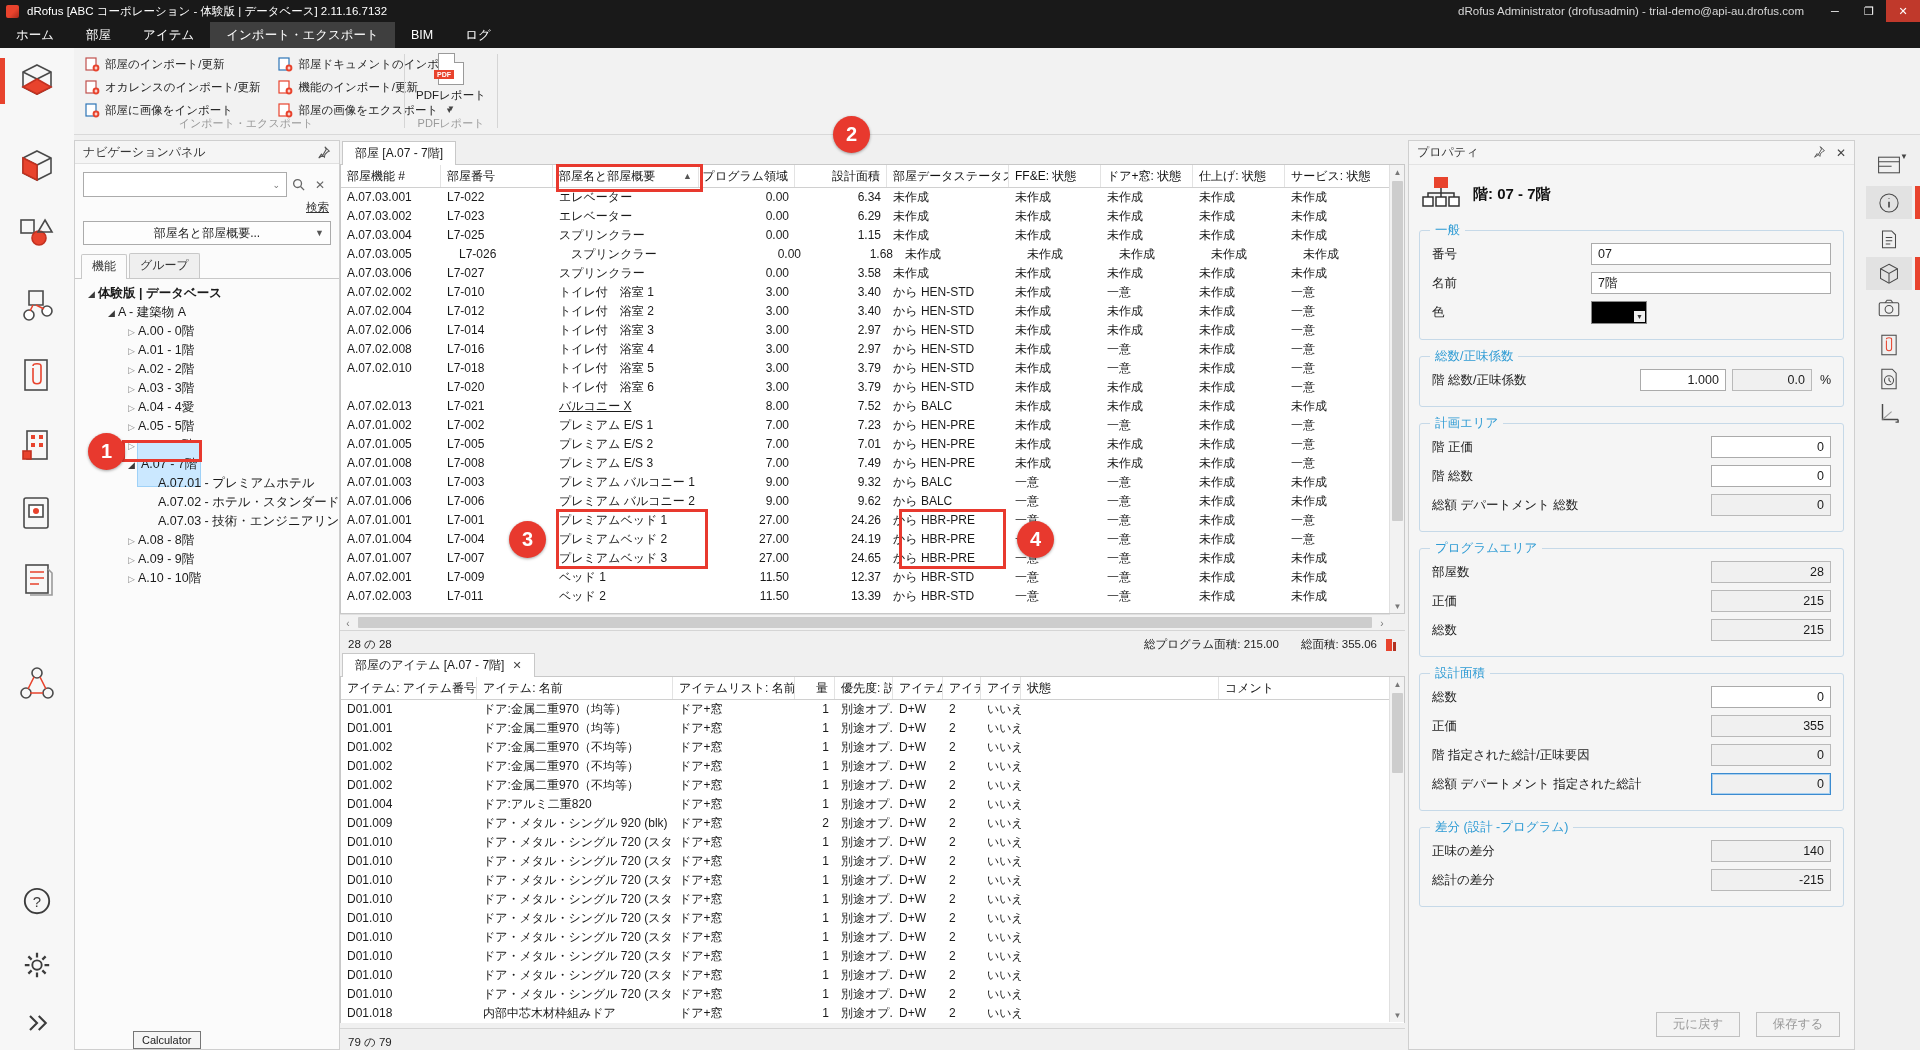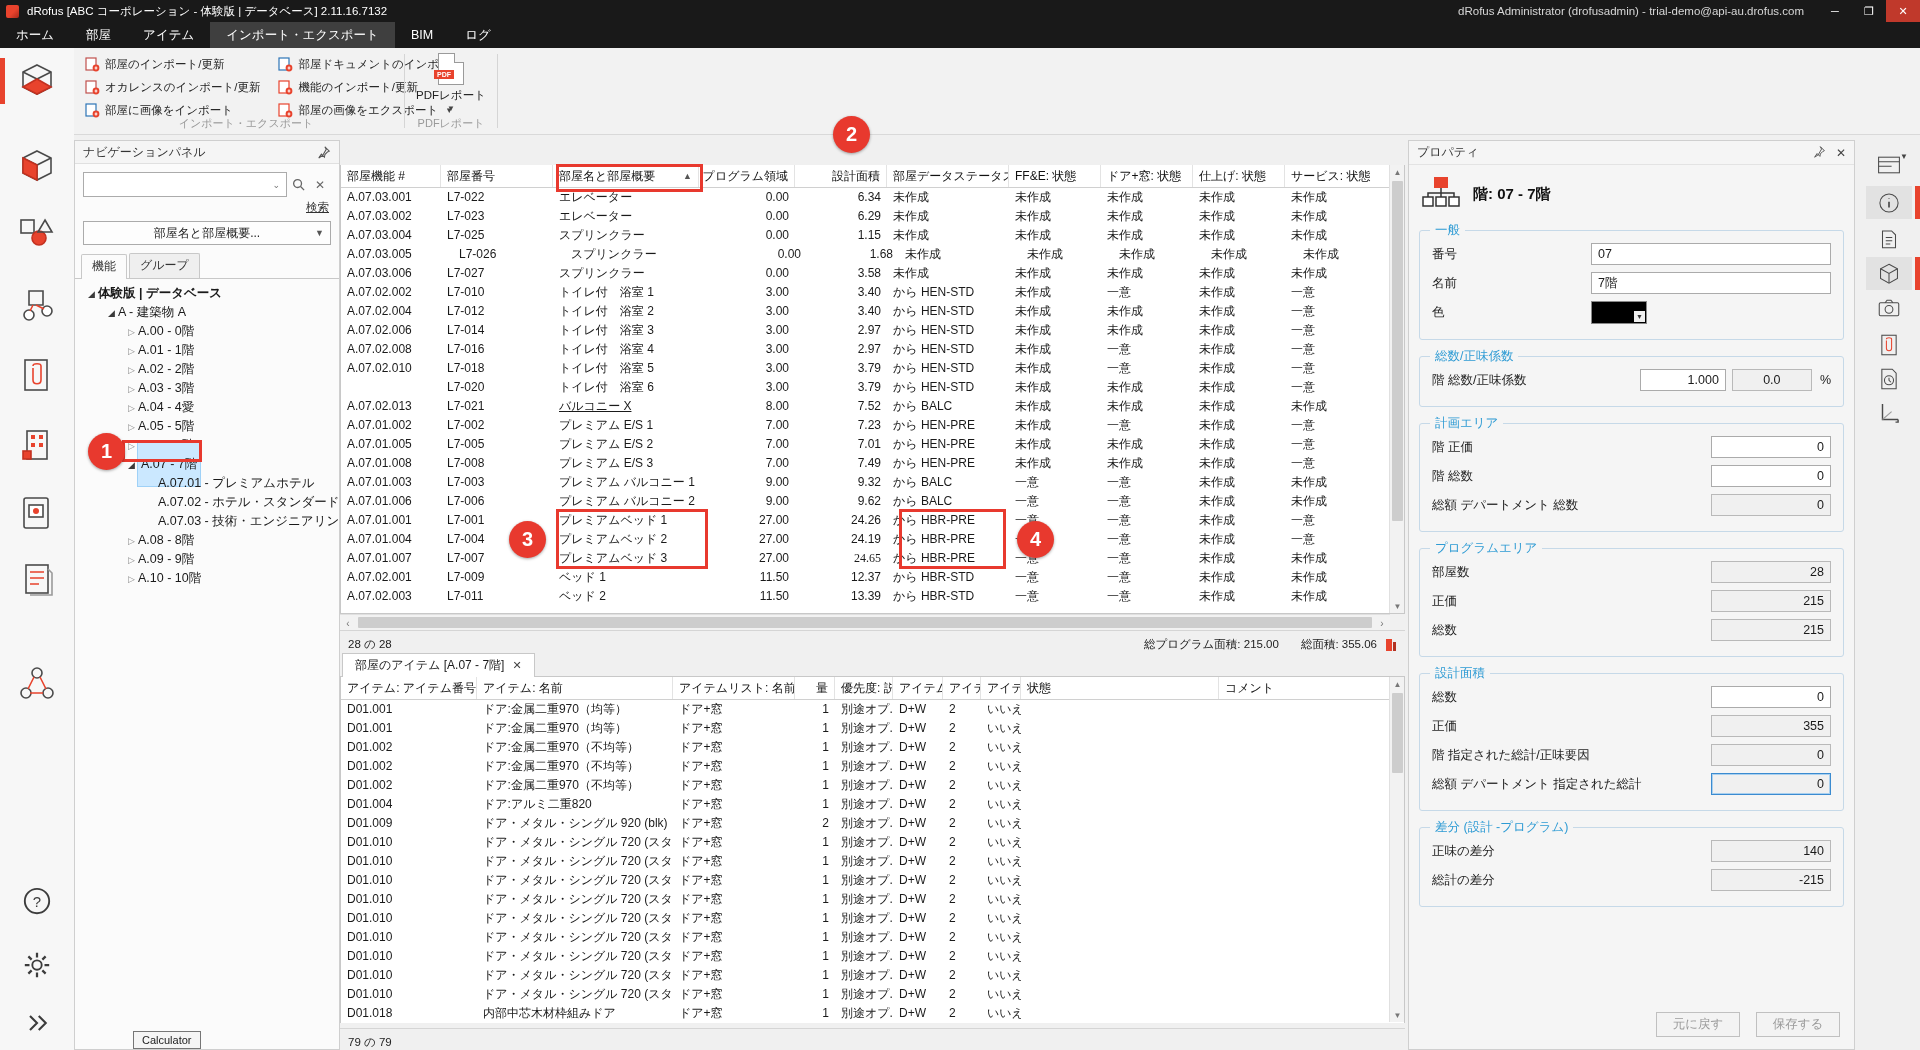--- a/index.html
+++ b/index.html
@@ -415,20 +415,25 @@
           <span class="tree-label">A.09 - 9階</span>
         </div>
         <div class="tree-item" style="padding-left: 50px;">
           <span class="tree-arrow">▷</span>
           <span class="tree-label">A.10 - 10階</span>
         </div>
       </div>
   </div>
 
   <div class="roomspanel">
+    <div class="tabbar">
+      <div class="tab">
+          <span>部屋 [A.07 - 7階]</span>
+        </div>
+    </div>
     <div class="rooms-body">
       <div class="grid-head" id="rooms-head">
           <div class="hcell" style="width: 100px;">
             <span>部屋機能 #</span>
           </div>
           <div class="hcell" style="width: 112px;">
             <span>部屋番号</span>
           </div>
           <div class="hcell" style="width: 146px;">
             <span>部屋名と部屋概要</span>
@@ -683,21 +688,21 @@
             <div class="gcell" style="width: 92px;">一意</div>
             <div class="gcell" style="width: 92px;">一意</div>
             <div class="gcell" style="width: 92px;">未作成</div>
             <div class="gcell" style="flex: 1 1 0%;">一意</div>
           </div>
           <div class="grow">
             <div class="gcell" style="width: 100px;">A.07.01.007</div>
             <div class="gcell" style="width: 112px;">L7-007</div>
             <div class="gcell" style="width: 146px;">プレミアムベッド 3</div>
             <div class="gcell ar" style="width: 96px;">27.00</div>
-            <div class="gcell ar" style="width: 92px; font-family: Liberation Serif, serif;">24.65</div>
+            <div class="gcell ar" style="width: 92px;">24.65</div>
             <div class="gcell" style="width: 122px;">から HBR-PRE</div>
             <div class="gcell" style="width: 92px;">一意</div>
             <div class="gcell" style="width: 92px;">一意</div>
             <div class="gcell" style="width: 92px;">未作成</div>
             <div class="gcell" style="flex: 1 1 0%;">未作成</div>
           </div>
           <div class="grow">
             <div class="gcell" style="width: 100px;">A.07.02.001</div>
             <div class="gcell" style="width: 112px;">L7-009</div>
             <div class="gcell" style="width: 146px;">ベッド 1</div>
@@ -1047,21 +1052,21 @@
               <span class="dd">▼</span>
             </div>
             <div style="width: 184px;"></div>
           </div>
         </div>
         <div class="pgroup">
           <div class="pgroup-title">総数/正味係数</div>
           <div class="prow">
             <label>階 総数/正味係数</label>
             <div class="pin-num" style="width: 86px;">1.000</div>
-            <div class="pin-num ro" style="width: 80px; margin-left: 6px; text-align: center;">0.0</div>
+            <div class="pin-num ro" style="width: 80px; margin-left: 6px;">0.0</div>
             <span class="pct">%</span>
           </div>
         </div>
         <div class="pgroup">
           <div class="pgroup-title">計画エリア</div>
           <div class="prow">
             <label>階 正価</label>
             <div class="pin-num">0</div>
           </div>
           <div class="prow">

